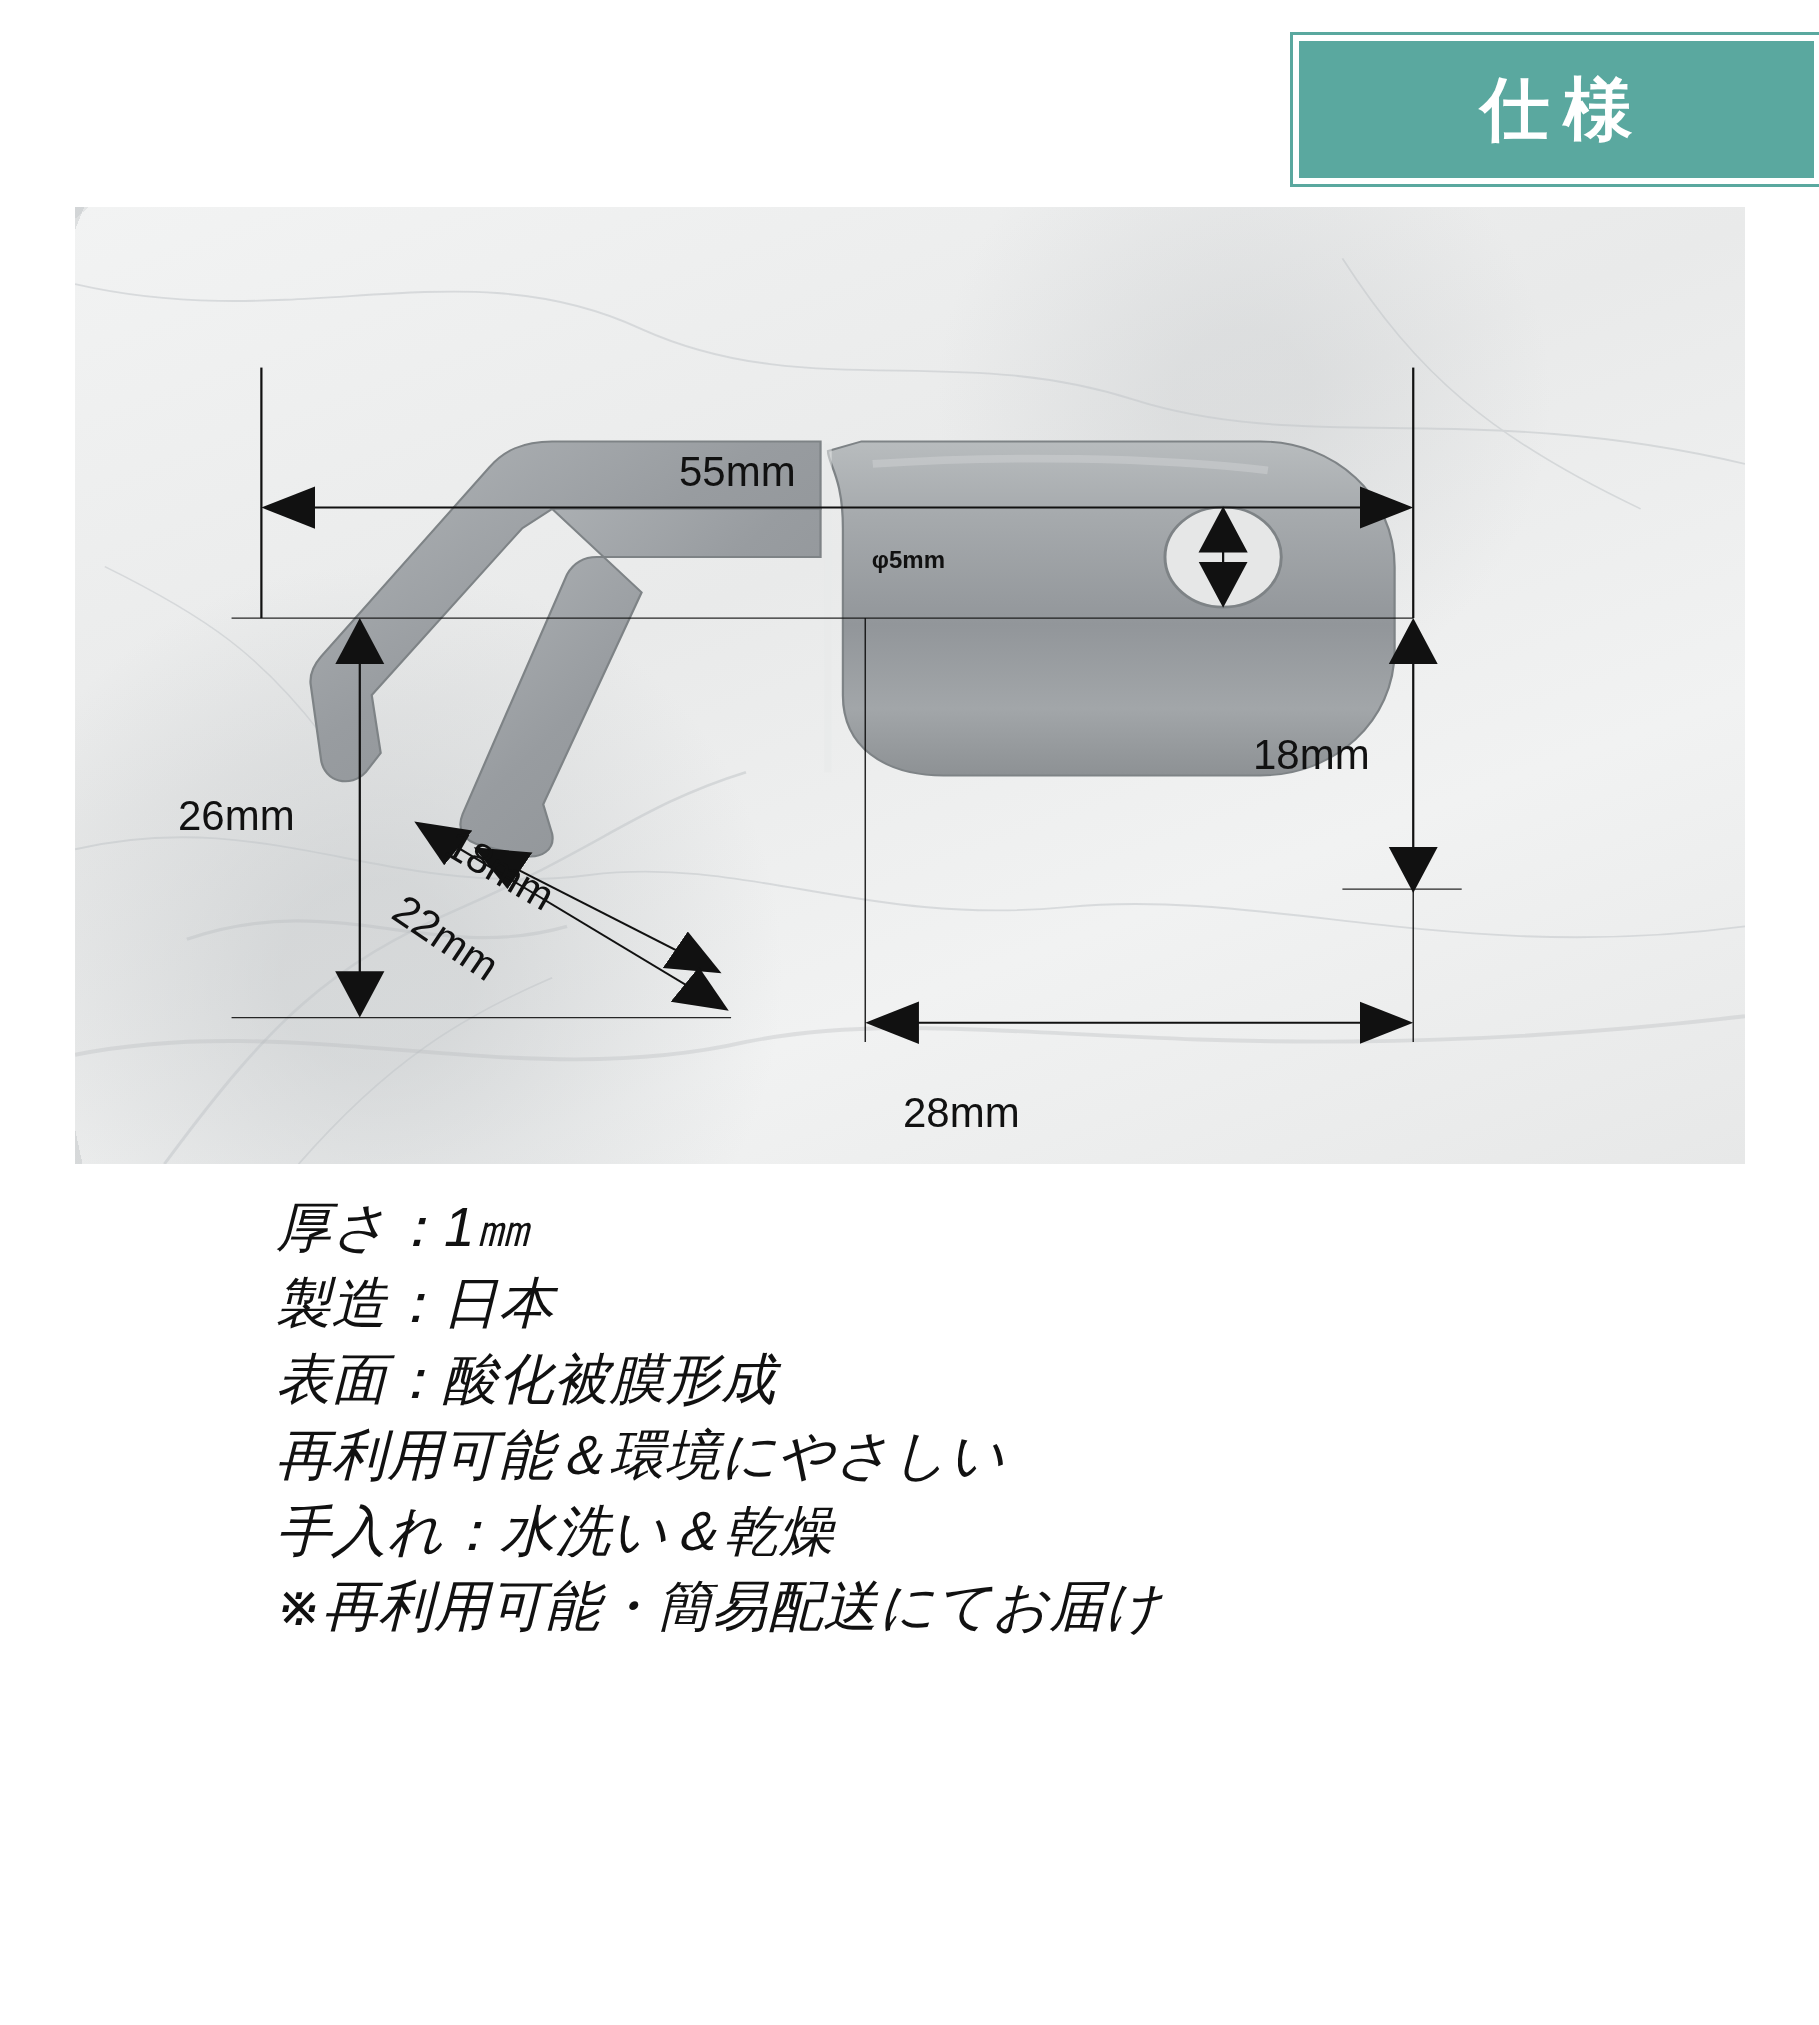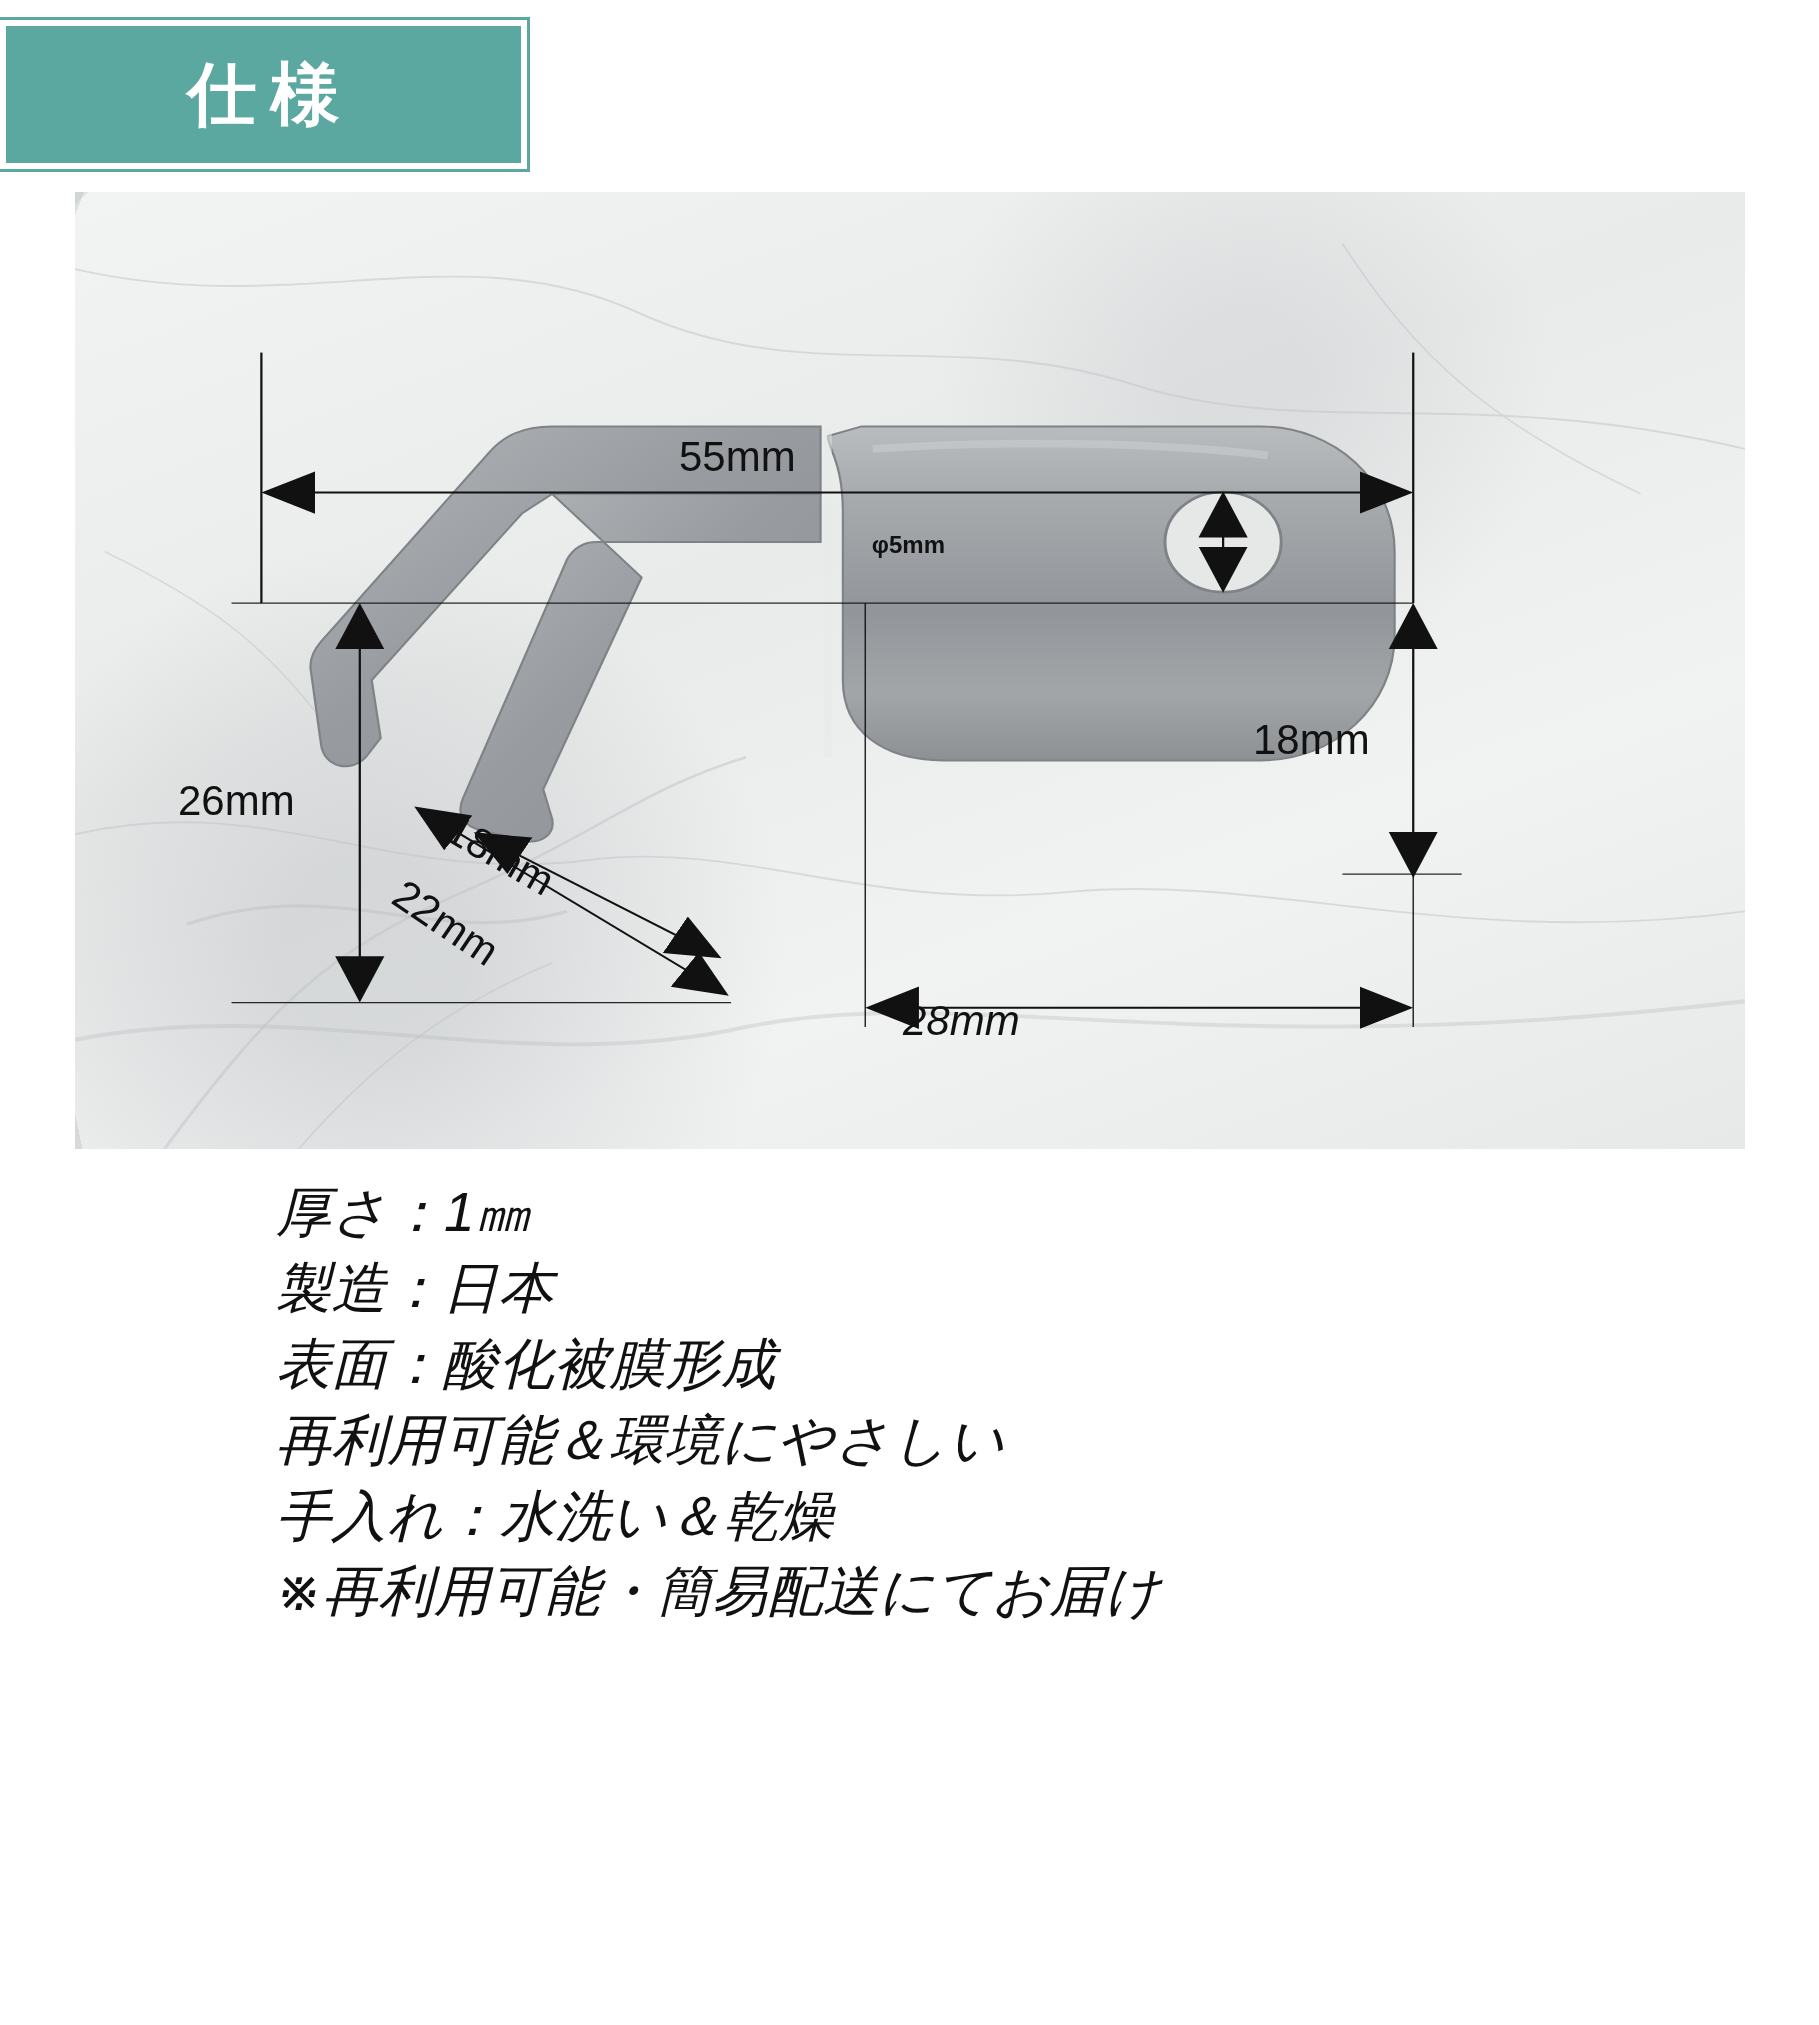--- a/index.html
+++ b/index.html
@@ -12,22 +12,22 @@
     height: 2025px;
     font-family: "Liberation Sans", "DejaVu Sans", sans-serif;
     position: relative;
     overflow: hidden;
   }
 
   
   .header-wrap {
     width: 100%;
     display: flex;
-    justify-content: flex-start;
-    padding-top: 20px;
+    justify-content: flex-end;
+    padding-top: 35px;
     box-sizing: border-box;
   }
   .header-badge {
     width: 527px;
     height: 149px;
     background: #5aa89f;
     border: 6.4px solid #ffffff;
     box-sizing: border-box;
     display: flex;
     align-items: center;
@@ -181,21 +181,21 @@
         <line x1="460" y1="960" x2="872" y2="1248" marker-start="url(#arrHs)" marker-end="url(#arrH)"></line>
       </g>
     </svg>
 
     <span class="dim-label" style="left:604px; top:244px; font-size:42px;">55mm</span>
 
     <span class="dim-label" style="left:103px; top:588px; font-size:42px;">26mm</span>
 
     <span class="dim-label" style="left:1178px; top:527px; font-size:42px;">18mm</span>
 
-    <span class="dim-label" style="left:828px; top:808px; font-size:42px;font-style:italic;">28mm</span>
+    <span class="dim-label" style="left:828px; top:885px; font-size:42px;">28mm</span>
 
     <span class="dim-label" style="left:870px; top:527px; font-size:24px; transform:translate(-100%,-186px);font-weight:bold;">φ5mm</span>
 
     <span class="dim-label" style="left:385px; top:616px; font-size:42px; transform:rotate(30deg); transform-origin:left top;">18mm</span>
 
     <span class="dim-label" style="left:334px; top:681px; font-size:42px; transform:rotate(34deg); transform-origin:left top;">22mm</span>
   </div>
 </div>
 
 <ul class="spec-list">

